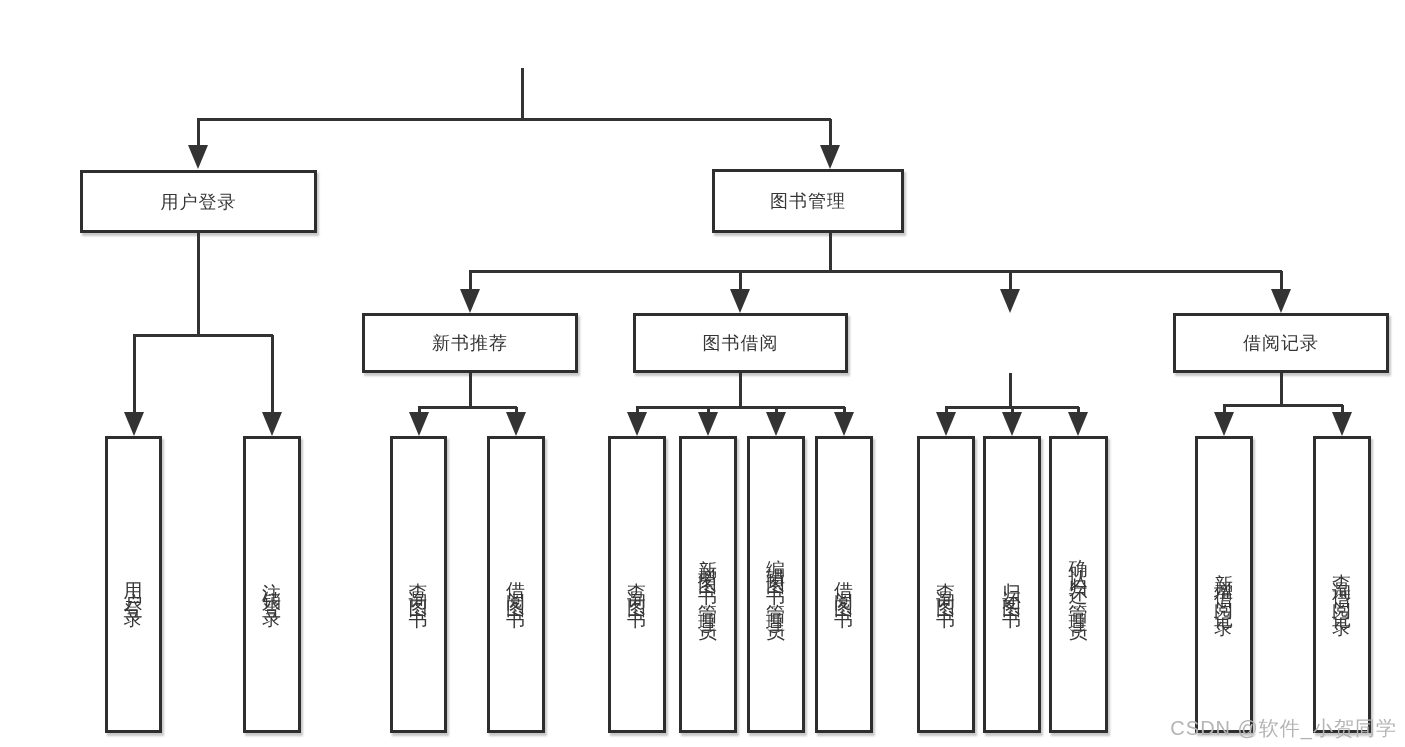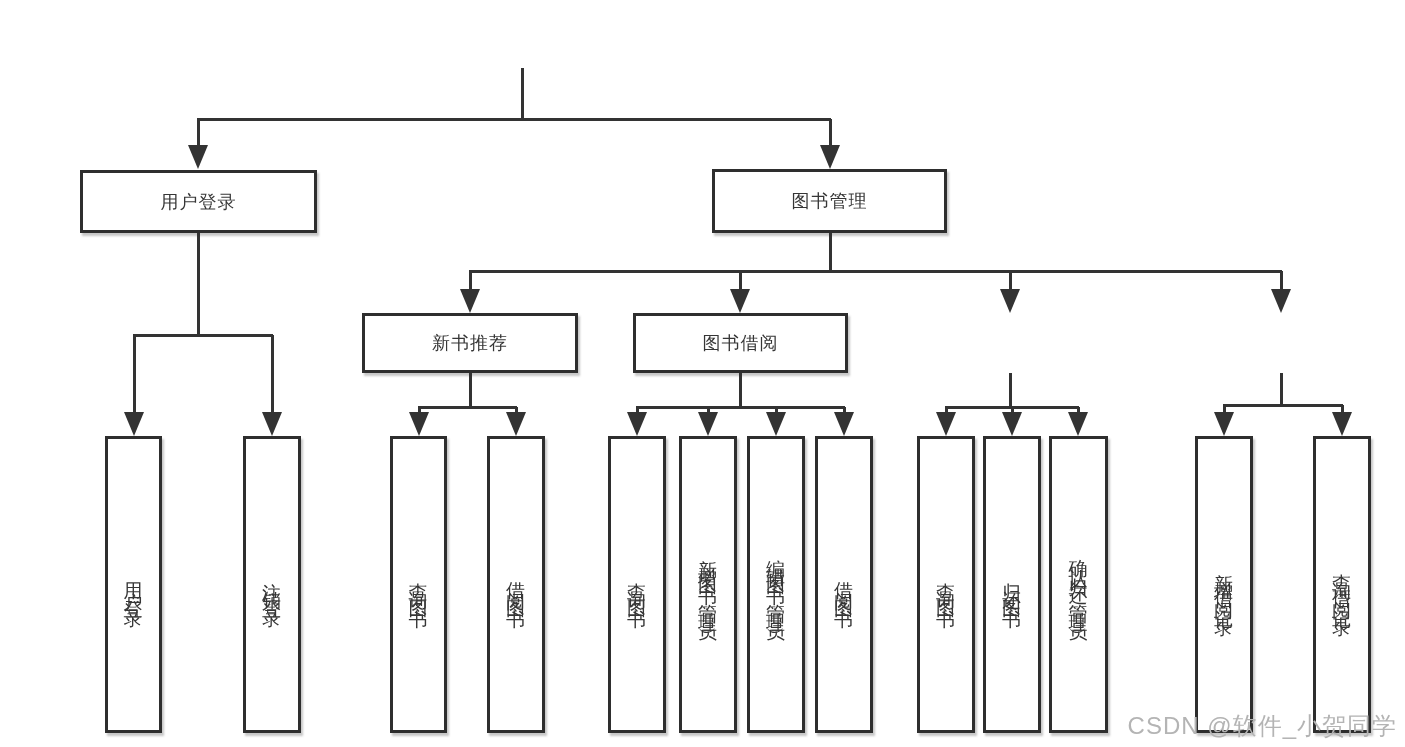--- a/index.html
+++ b/index.html
@@ -29,43 +29,46 @@
   .arrow{
     position:absolute;width:0;height:0;
     border-left:10px solid transparent;
     border-right:10px solid transparent;
     border-top:24px solid #333333;
   }
   .watermark{
     position:absolute;
     right:8px;bottom:5px;
     color:#b4b4b4;
-    font-size:24px;
+    font-size:20px;
     letter-spacing:1px;
     white-space:nowrap;
   }
 </style>
 </head>
 <body>
 
 <div id="canvas">
 
 
   <div class="node" style="left:80px;top:170px;width:237px;height:63px">
     <span>用户登录</span>
   </div>
-  <div class="node" style="left:712px;top:169px;width:235px;height:64px">
+  <div class="node" style="left:712px;top:169px;width:192px;height:64px">
     <span>图书管理</span>
   </div>
 
   <div class="node" style="left:362px;top:313px;width:216px;height:60px">
     <span>新书推荐</span>
   </div>
   <div class="node" style="left:633px;top:313px;width:215px;height:60px">
     <span>图书借阅</span>
+  </div>
+  <div class="node" style="left:1173px;top:313px;width:216px;height:60px">
+    <span>借阅记录</span>
   </div>
 
   <div class="node leaf" style="left:105px;top:436px;width:57px;height:297px">
     <span>用户登录</span>
   </div>
   <div class="node leaf" style="left:243px;top:436px;width:58px;height:297px">
     <span>注销登录</span>
   </div>
 
   <div class="node leaf" style="left:390px;top:436px;width:57px;height:297px">

